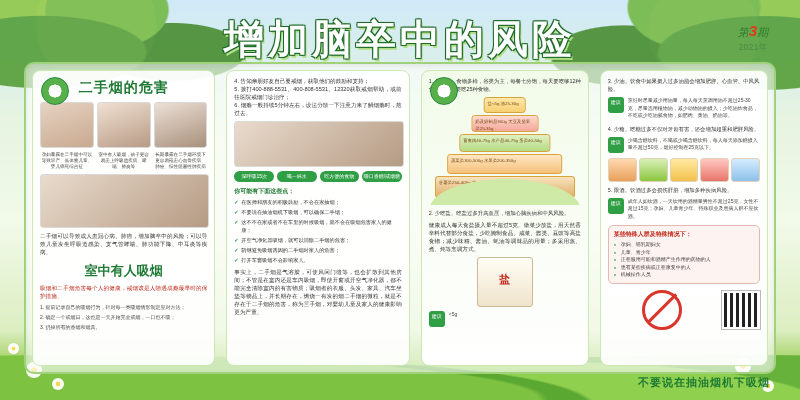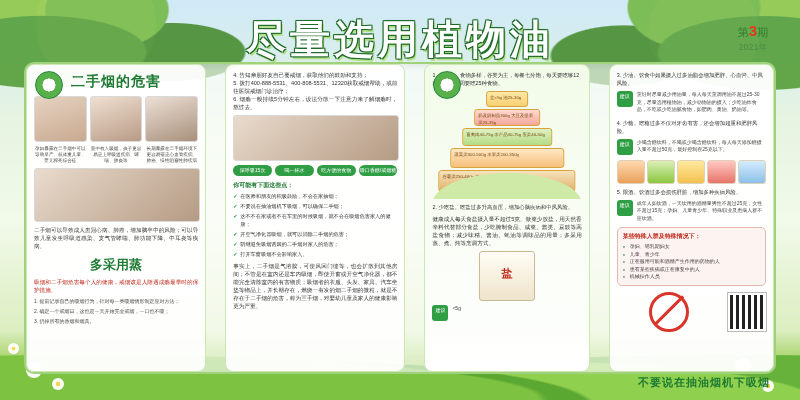--- a/index.html
+++ b/index.html
@@ -60,31 +60,31 @@
     text-shadow:
       0 0 2px #1d6b28, 1px 1px 0 #1d6b28, -1px 1px 0 #1d6b28,
       1px -1px 0 #1d6b28, -1px -1px 0 #1d6b28, 2px 3px 0 #b7e08a;
     background:linear-gradient(#ffffff,#d6f0b5);
     -webkit-background-clip:text;
   }
   .issue{
     position:absolute;right:18px;top:12px;width:58px;height:34px;
     border-radius:4px;text-align:center;color:#2c7a2c;
   }
-  .issue .row1{font-size:11px;color:#2f7d2f;}
+  .issue .row1{font-size:11px;color:#2f7d2f;font-style:italic;}
   .issue .num{display:inline-block;color:#e03a1e;font-size:15px;font-weight:bold;}
   .issue .row2{font-size:9px;color:#4a8d4a;margin-top:1px;}
 
   
   .board{
     position:absolute;left:24px;top:62px;width:752px;height:312px;
     background:rgba(255,255,255,.62);
     border:2px solid #9fd27a;border-radius:10px;
     box-shadow:0 2px 6px rgba(0,0,0,.08) inset;
-    box-sizing:border-box;display:flex;gap:19px;
+    padding:6px;box-sizing:border-box;display:flex;gap:11px;
   }
   .col{background:rgba(255,255,255,.9);border:1px solid #cbe7b4;border-radius:8px;
        padding:6px 7px;box-sizing:border-box;overflow:hidden;position:relative;}
   .col1{width:192px}
   .col2{width:192px}
   .col3{width:176px;background:linear-gradient(#f2fbe9,#ffffff);}
   .col4{width:176px}
 
   h2.sec{
     margin:2px 0 5px 0;font-size:14px;color:#1f7a33;font-weight:bold;text-align:center;
@@ -182,21 +182,21 @@
 <div class="leaf-tl"></div>
 <div class="leaf-tr"></div>
 <div class="grass"></div>
 <div class="flower f1"></div>
 <div class="flower f2"></div>
 <div class="flower f3"></div>
 <div class="flower f4"></div>
 <div class="flower f5"></div>
 
 <div class="title-bar">
-  <div class="title">尽量选用植物油</div>
+  <div class="title">增加脑卒中的风险</div>
   <div class="issue">
     <div class="row1">
       <span>第</span><span class="num">3</span><span>期</span>
     </div>
     <div class="row2">2021年</div>
   </div>
 </div>
 
 <div class="board">
 
@@ -208,21 +208,21 @@
       <div class="ph b"></div>
       <div class="ph c"></div>
     </div>
     <div class="capt">
       <div>孕妇暴露在二手烟中可以导致早产、低体重儿童、婴儿猝死综合征</div>
       <div>室中有人吸烟，孩子更容易患上呼吸道疾病、哮喘、肺炎等</div>
       <div>长期暴露在二手烟环境下更容易罹患心血管疾病、肺癌、慢性阻塞性肺疾病</div>
     </div>
     <div class="wide-photo"></div>
     <p class="p">二手烟可以导致成人患冠心病、肺癌，增加脑卒中的风险；可以导致儿童发生呼吸道感染、支气管哮喘、肺功能下降、中耳炎等疾病。</p>
-    <h2 class="sec2">多采用蒸</h2>
+    <h2 class="sec2">室中有人吸烟</h2>
     <p class="p red">吸烟和二手烟危害每个人的健康，戒烟该是人随遇成瘾最早时的保护措施。</p>
     <p class="mini">1. 提前记录自己的吸烟行为，针对每一类吸烟情形制定应对方法；</p>
     <p class="mini">2. 确定一个戒烟日，这也是一天开始完全戒烟，一口也不吸；</p>
     <p class="mini">3. 扔掉所有的香烟和烟具。</p>
   </div>
 
   <div class="col col2">
     <p class="p" style="white-space:pre-line">4. 告知亲朋好友自己要戒烟，获取他们的鼓励和支持；
 5. 拨打400-888-5531、400-808-5531、12320获取戒烟帮助，或前往医院戒烟门诊治疗；
 6. 烟瘾一般持续5分钟左右，设法分散一下注意力来了解烟瘾时，熬过去。</p>

